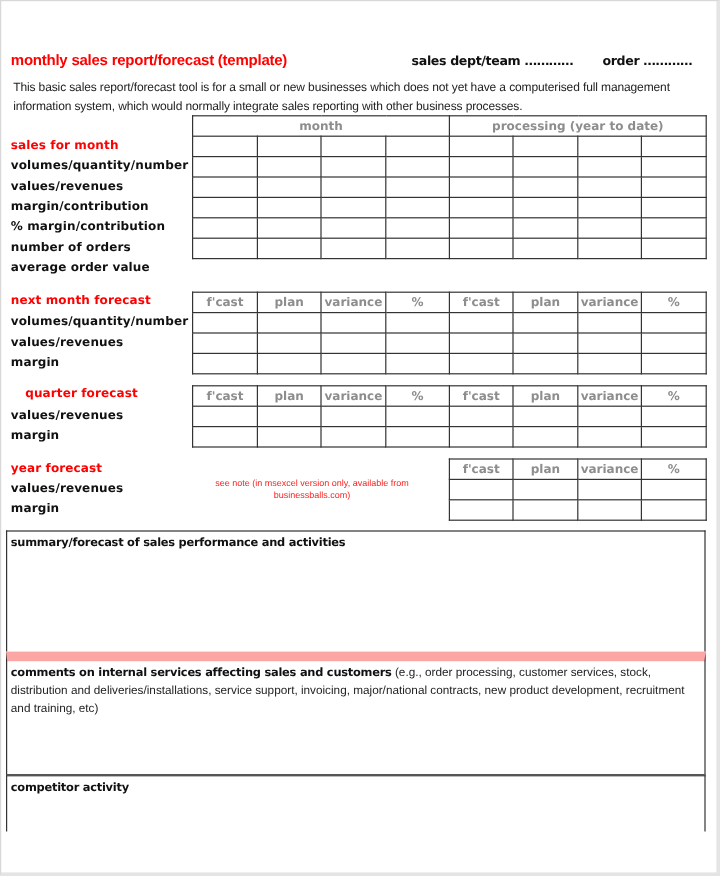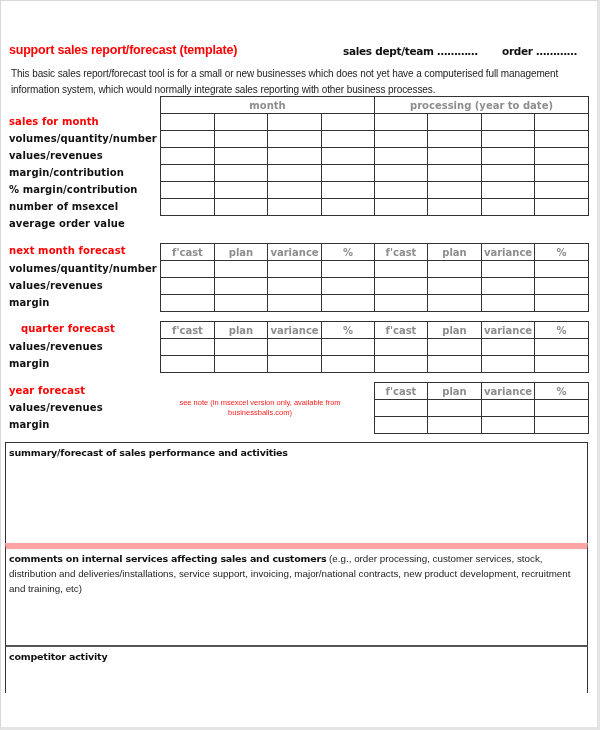--- a/index.html
+++ b/index.html
@@ -16,41 +16,41 @@
 
   table.grid { position: absolute; border-collapse: collapse; table-layout: fixed; }
   table.grid td { border: 1px solid #333; height: 17px; font-size: 10px; color: #8a8a8a; font-weight: bold; text-align: center; font-family: "DejaVu Sans", sans-serif; padding: 0; line-height: 15px; overflow: hidden; white-space: nowrap; }
   table.grid td.cell { background: #fff; }
   table.grid td.hdr { color: #8d8d8d; }
 
   .note { position: absolute; left: 160px; top: 398px; width: 200px; font-size: 7.5px; line-height: 10px; color: #ff2020; text-align: center; font-family: "Liberation Sans", sans-serif; }
 
   .box { position: absolute; left: 5px; width: 583px; border-left: 1.5px solid #333; border-right: 1.5px solid #333; }
   .box-summary { top: 442px; height: 101px; border-top: 1.5px solid #333; }
-  .box-comments { top: 543px; height: 102px; border-top: 6px solid #fca5a5; }
+  .box-comments { top: 543px; height: 102px; border-top: 8px solid #fca5a5; }
   .box-competitor { top: 645px; height: 48px; border-top: 2px solid #555; }
   .box-text { padding: 2px 3px; font-size: 9.8px; line-height: 15px; color: #222; font-family: "Liberation Sans", sans-serif; }
   .box-text b { font-weight: bold; color: #111; font-family: "DejaVu Sans", sans-serif; font-size: 9.5px; letter-spacing: -0.2px; }
 </style>
 </head>
 <body>
 
 <div class="page-frame"></div>
 
-<div class="title">support sales report/forecast (template)</div>
+<div class="title">monthly sales report/forecast (template)</div>
 <div class="hdr-field" style="left:343px;">sales dept/team …………</div>
 <div class="hdr-field" style="left:502px;">order …………</div>
 <div class="intro">This basic sales report/forecast tool is for a small or new businesses which does not yet have a computerised full management information system, which would normally integrate sales reporting with other business processes.</div>
 
 <div class="label red" style="top:116px;">sales for month</div>
 <div class="label" style="top:133px;">volumes/quantity/number</div>
 <div class="label" style="top:150px;">values/revenues</div>
 <div class="label" style="top:167px;">margin/contribution</div>
 <div class="label" style="top:184px;">% margin/contribution</div>
-<div class="label" style="top:201px;">number of msexcel</div>
+<div class="label" style="top:201px;">number of orders</div>
 <div class="label" style="top:218px;">average order value</div>
 
 <table class="grid" style="left:160px; top:96px; width:428px;">
   <colgroup>
       <col style="width:54px">
       <col style="width:53px">
       <col style="width:54px">
       <col style="width:53px">
       <col style="width:53px">
       <col style="width:54px">

